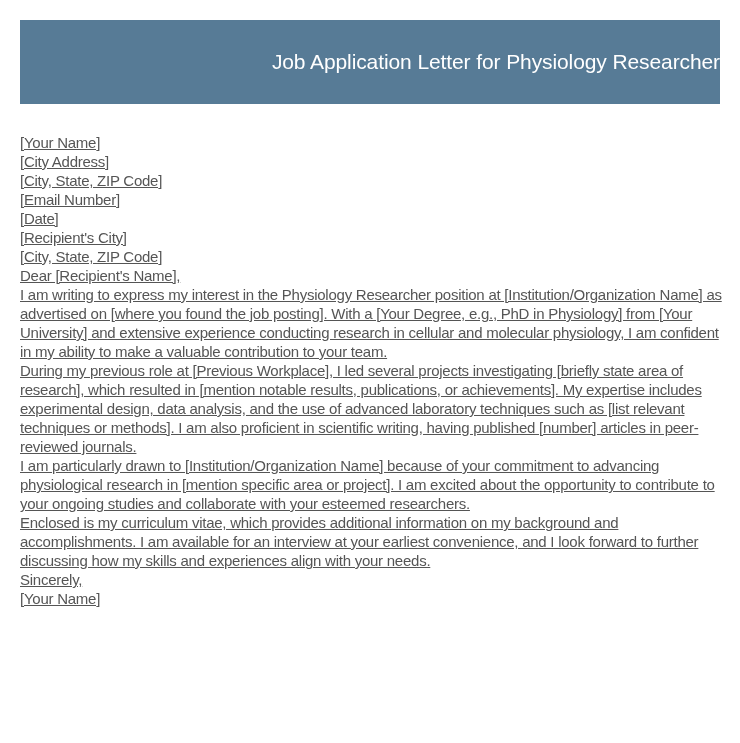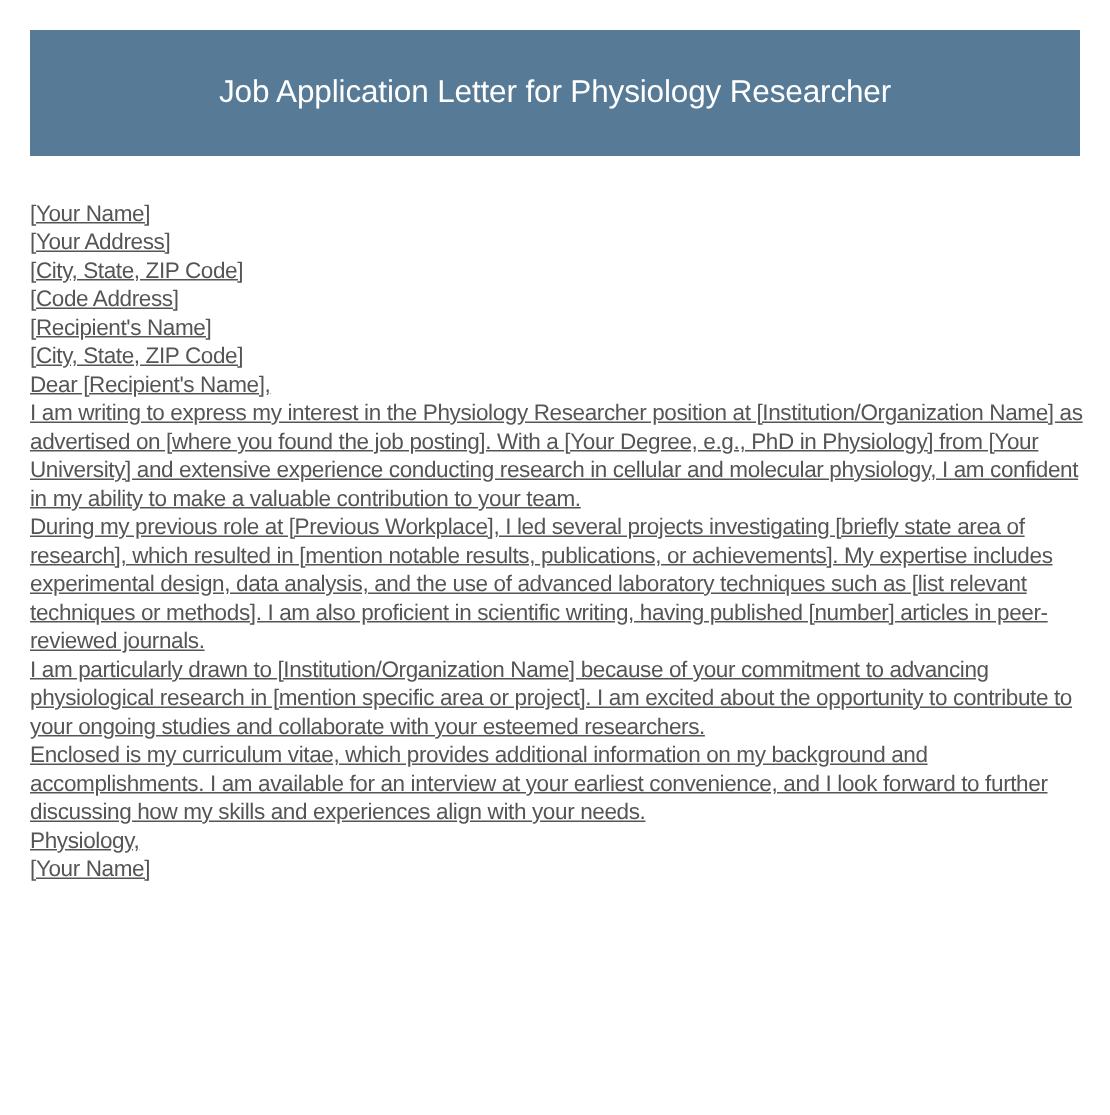--- a/index.html
+++ b/index.html
@@ -1,43 +1,44 @@
 <!DOCTYPE html>
 <html><head>
 <meta charset="utf-8">
 <style>
   html, body { margin: 0; padding: 0; background: #ffffff; }
   body { width: 740px; height: 743px; overflow: hidden; font-family: "Liberation Sans", sans-serif; }
   .header {
     position: absolute; left: 20px; top: 20px; width: 700px; height: 84px;
-    background: #577b96; display: flex; align-items: center; justify-content: center;
+    background: #577b96; display: flex; align-items: center; justify-content: flex-end;
   }
   .header h1 {
     margin: 0; color: #ffffff; font-weight: normal; font-size: 21px; letter-spacing: -0.1px;
   }
   .letter {
     position: absolute; left: 20px; top: 133px; width: 705px;
     color: #555555; font-size: 15px; line-height: 19px; letter-spacing: -0.25px; text-decoration: underline;
   }
   .letter p { margin: 0; }
 </style>
 </head>
 <body>
 
 <div class="header">
   <h1>Job Application Letter for Physiology Researcher</h1>
 </div>
 
 <div class="letter">
   <p>[Your Name]</p>
-  <p>[Your Address]</p>
+  <p>[City Address]</p>
   <p>[City, State, ZIP Code]</p>
-  <p>[Code Address]</p>
-  <p>[Recipient's Name]</p>
+  <p>[Email Number]</p>
+  <p>[Date]</p>
+  <p>[Recipient's City]</p>
   <p>[City, State, ZIP Code]</p>
   <p>Dear [Recipient's Name],</p>
   <p>I am writing to express my interest in the Physiology Researcher position at [Institution/Organization Name] as advertised on [where you found the job posting]. With a [Your Degree, e.g., PhD in Physiology] from [Your University] and extensive experience conducting research in cellular and molecular physiology, I am confident in my ability to make a valuable contribution to your team.</p>
   <p>During my previous role at [Previous Workplace], I led several projects investigating [briefly state area of research], which resulted in [mention notable results, publications, or achievements]. My expertise includes experimental design, data analysis, and the use of advanced laboratory techniques such as [list relevant techniques or methods]. I am also proficient in scientific writing, having published [number] articles in peer-reviewed journals.</p>
   <p>I am particularly drawn to [Institution/Organization Name] because of your commitment to advancing physiological research in [mention specific area or project]. I am excited about the opportunity to contribute to your ongoing studies and collaborate with your esteemed researchers.</p>
   <p>Enclosed is my curriculum vitae, which provides additional information on my background and accomplishments. I am available for an interview at your earliest convenience, and I look forward to further discussing how my skills and experiences align with your needs.</p>
-  <p>Physiology,</p>
+  <p>Sincerely,</p>
   <p>[Your Name]</p>
 </div>
 
 </body></html>

